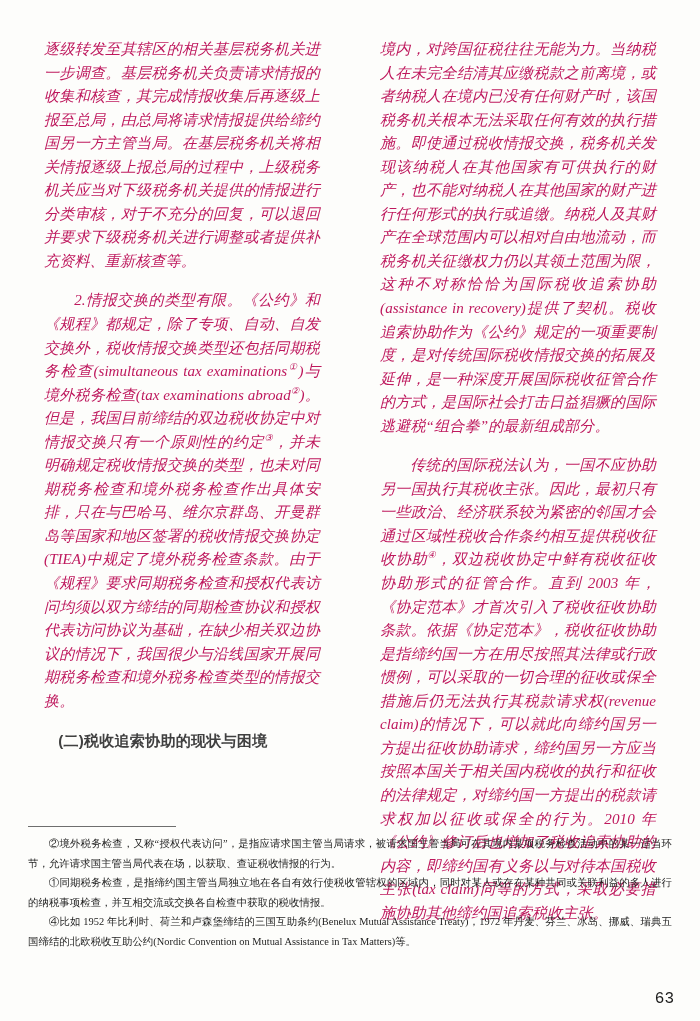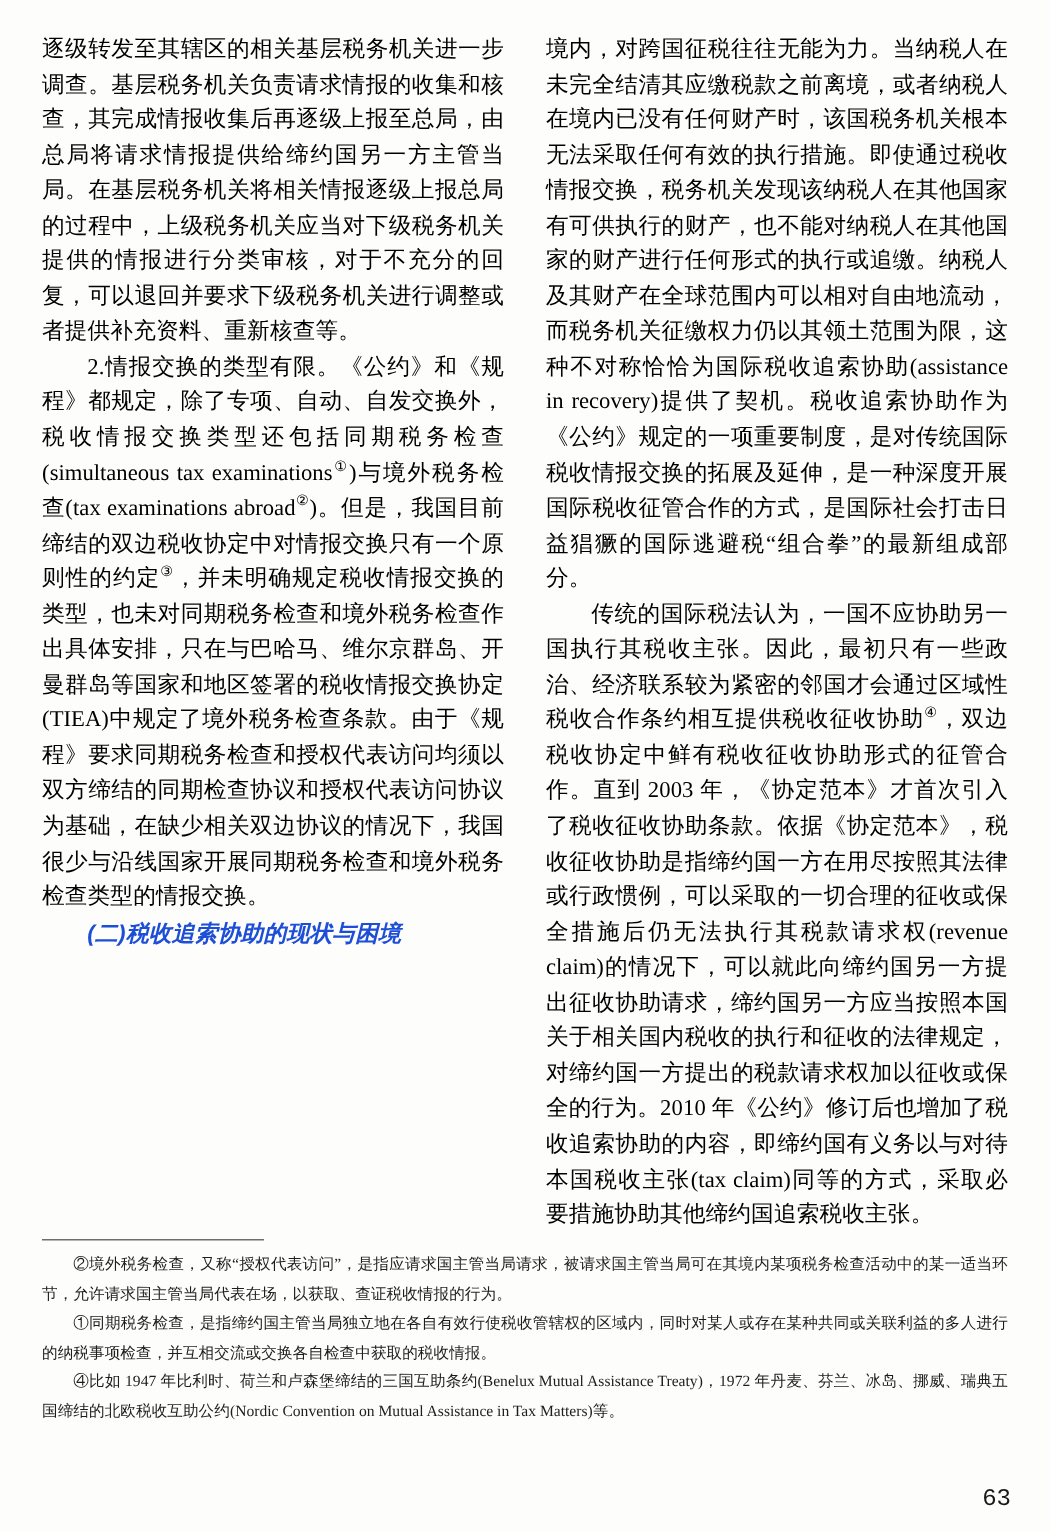--- a/index.html
+++ b/index.html
@@ -24,42 +24,42 @@
     width: 644px;
     height: 788px;
     display: flex;
     flex-direction: row;
     gap: 28px;
   }
   .col {
     width: 308px;
   }
   p.body {
-    margin: 0;
+    margin: 16px;
     font-size: 15.1px;
     line-height: 23.55px;
     text-align: justify;
     text-justify: inter-ideograph;
     letter-spacing: 0.1px;
     text-indent: 2em;
-    color: #000000;
+    color: #be185d;
+    font-style: italic;
   }
   p.body.cont {
     text-indent: 0;
   }
   h3.subhead {
     margin: 0;
     font-size: 15.1px;
     line-height: 23.55px;
     font-weight: bold;
     text-indent: 2em;
     font-family: "Liberation Sans", "DejaVu Sans", sans-serif;
     letter-spacing: 0.2px;
-    color: #1d4ed8;
-    font-style: italic;
+    color: #404040;
   }
   .latin {
     font-family: "Liberation Serif", "DejaVu Serif", serif;
     letter-spacing: 0;
   }
   sup.fn {
     font-size: 9.5px;
     vertical-align: super;
     line-height: 0;
   }
@@ -125,18 +125,18 @@
   </div>
 
   <div class="footnotes">
     <div class="fn-rule"></div>
 
     <p class="note"><span>②</span><span>境外税务检查，又称“授权代表访问”，是指应请求国主管当局请求，被请求国主管当局可在其境内某项税务检查活动中的某一适当环节，允许请求国主管当局代表在场，以获取、查证税收情报的行为。</span></p>
 
     <p class="note"><span>①</span><span>同期税务检查，是指缔约国主管当局独立地在各自有效行使税收管辖权的区域内，同时对某人或存在某种共同或关联利益的多人进行的纳税事项检查，并互相交流或交换各自检查中获取的税收情报。</span></p>
 
 
-    <p class="note"><span>④</span><span>比如 1947 年比利时、荷兰和卢森堡缔结的三国互助条约(</span><span class="latin">Benelux Mutual Assistance Treaty</span><span>)，1972 年丹麦、芬兰、冰岛、挪威、瑞典五国缔结的北欧税收互助公约(</span><span class="latin">Nordic Convention on Mutual Assistance in Tax Matters</span><span>)等。</span></p>
+    <p class="note"><span>④</span><span>比如 1952 年比利时、荷兰和卢森堡缔结的三国互助条约(</span><span class="latin">Benelux Mutual Assistance Treaty</span><span>)，1972 年丹麦、芬兰、冰岛、挪威、瑞典五国缔结的北欧税收互助公约(</span><span class="latin">Nordic Convention on Mutual Assistance in Tax Matters</span><span>)等。</span></p>
   </div>
 
   <div class="pageno">63</div>
 
 </div>
 
 </body></html>

